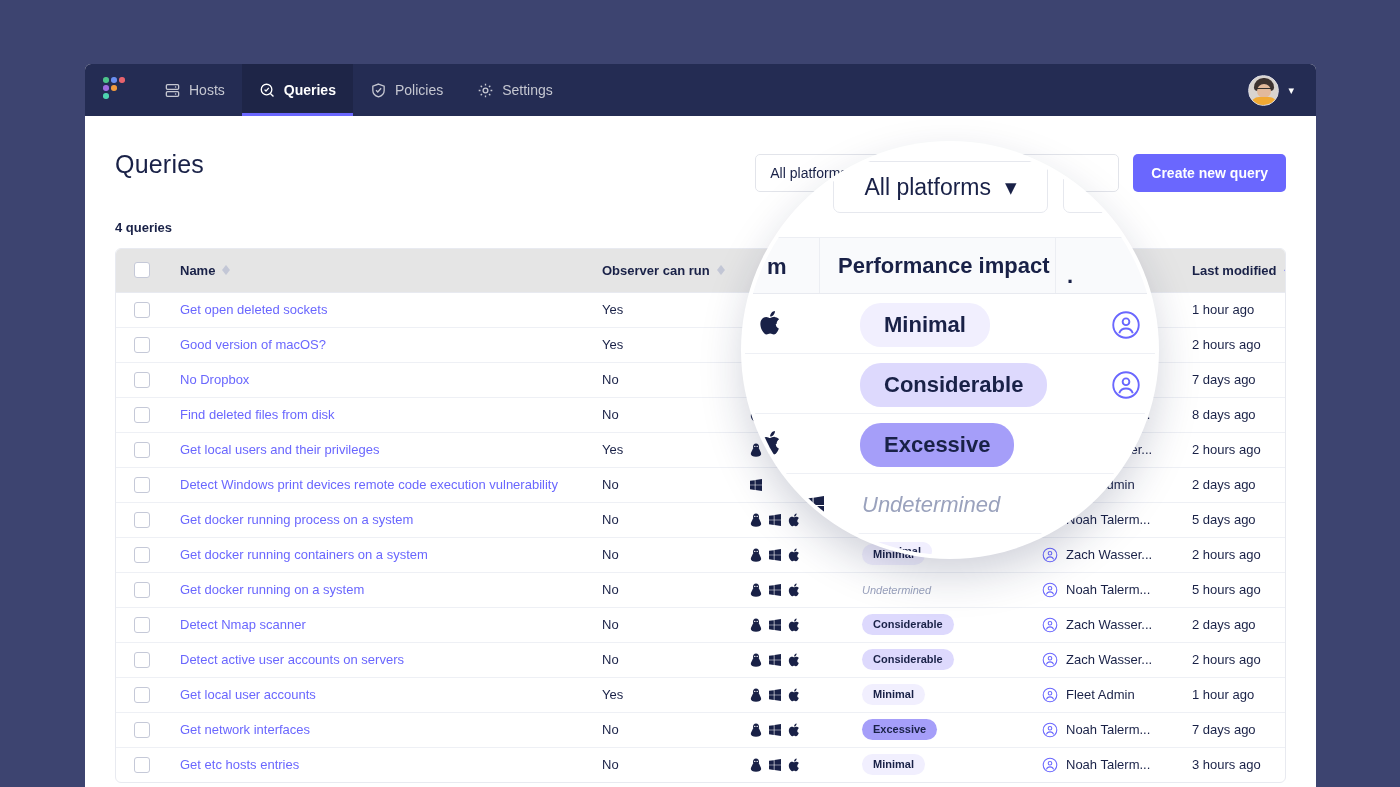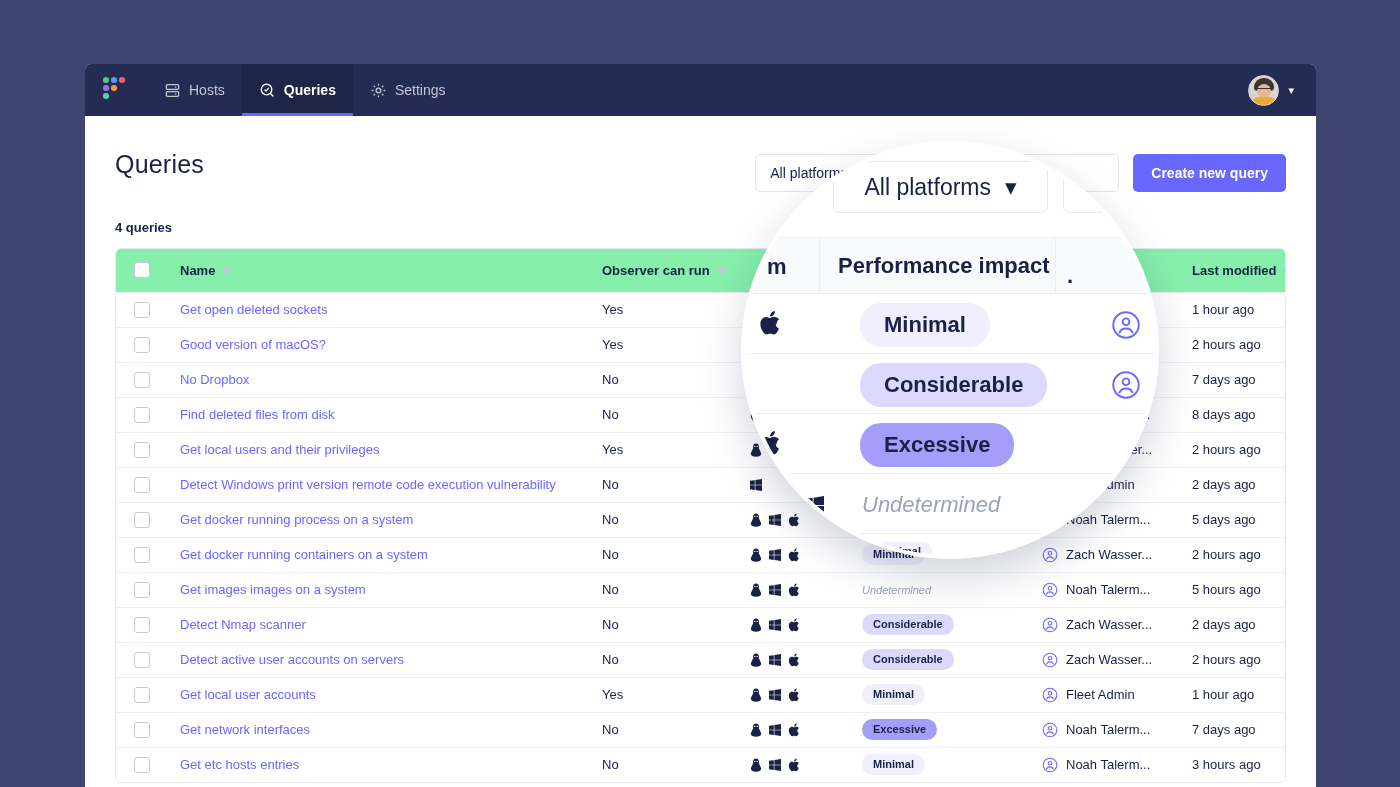--- a/index.html
+++ b/index.html
@@ -75,21 +75,21 @@
   }
   .count-row { font-size: 13px; font-weight: bold; color: #192147; margin-top: 28px; }
 
   
   .table-wrap {
     margin-top: 13px; border: 1px solid #e8eaf0; border-radius: 6px;
     overflow: hidden; background: #fff;
   }
   table { width: 100%; border-collapse: collapse; table-layout: fixed; }
   thead th {
-    background: #86efac; height: 43px; text-align: left;
+    background: #e5e5e5; height: 43px; text-align: left;
     font-size: 13px; font-weight: bold; color: #192147;
     border-bottom: 1px solid #e8eaf0; padding: 0 8px; white-space: nowrap;
   }
   thead th .hlabel { display: inline-flex; align-items: center; gap: 7px; }
   tbody td {
     height: 35px; font-size: 13px; color: #192147;
     border-bottom: 1px solid #eef0f5; padding: 0 8px; white-space: nowrap;
   }
   tbody tr:last-child td { border-bottom: 0; }
   .c-check { width: 48px; padding-left: 18px !important; }
@@ -214,20 +214,29 @@
                 <circle cx="8" cy="8" r="5.6"></circle>
                 <path d="M5.9 8.1 7.4 9.6 10.4 6.2"></path>
                 <line x1="12.1" y1="12.1" x2="15.3" y2="15.3"></line>
               </svg>
             </span>
             <span>Queries</span>
           </div>
           <div class="nav-item">
             <span>
               <svg width="17" height="17" viewBox="0 0 18 18" fill="none" stroke="currentColor" stroke-width="1.4">
+                <path d="M9 2.2 15 4.4v4.5c0 3.4-2.6 5.7-6 6.9-3.4-1.2-6-3.5-6-6.9V4.4z"></path>
+                <path d="M6.4 8.8 8.2 10.6 11.8 6.6"></path>
+              </svg>
+            </span>
+            <span>Policies</span>
+          </div>
+          <div class="nav-item">
+            <span>
+              <svg width="17" height="17" viewBox="0 0 18 18" fill="none" stroke="currentColor" stroke-width="1.4">
                 <circle cx="9" cy="9" r="2.5"></circle>
                 <path d="M9 1.8v1.9M9 14.3v1.9M1.8 9h1.9M14.3 9h1.9M3.9 3.9l1.4 1.4M12.7 12.7l1.4 1.4M14.1 3.9l-1.4 1.4M5.3 12.7 3.9 14.1"></path>
               </svg>
             </span>
             <span>Settings</span>
           </div>
         </div>
       <div class="nav-spacer"></div>
       <div class="user-area">
         <div class="avatar">
@@ -484,21 +493,21 @@
                     </span>
                     <span>Zach Wasser...</span>
                   </span>
                 </td>
                 <td class="c-mod">2 hours ago</td>
               </tr>
               <tr>
                 <td class="c-check">
                   <span class="chk"></span>
                 </td>
-                <td class="c-name"><span class="qname">Detect Windows print version remote code execution vulnerability</span></td>
+                <td class="c-name"><span class="qname">Detect Windows print devices remote code execution vulnerability</span></td>
                 <td class="c-obs">No</td>
                 <td class="c-plat">
                   <span class="plat-icons">
                     <span>
                       <svg width="12" height="12" viewBox="0 0 16 16">
                         <path d="M0 2.4 6.4 1.5v6.1H0zM7.2 1.4 16 0v7.5H7.2zM0 8.4h6.4v6.1L0 13.6zM7.2 8.4H16V16l-8.8-1.4z"></path>
                       </svg>
                     </span>
                   </span>
                 </td>
@@ -600,21 +609,21 @@
                     </span>
                     <span>Zach Wasser...</span>
                   </span>
                 </td>
                 <td class="c-mod">2 hours ago</td>
               </tr>
               <tr>
                 <td class="c-check">
                   <span class="chk"></span>
                 </td>
-                <td class="c-name"><span class="qname">Get images images on a system</span></td>
+                <td class="c-name"><span class="qname">Get docker running on a system</span></td>
                 <td class="c-obs">No</td>
                 <td class="c-plat">
                   <span class="plat-icons">
                     <span>
                       <svg width="12" height="14" viewBox="0 0 12 14">
                         <ellipse cx="6" cy="4" rx="3" ry="3.6"></ellipse>
                         <path d="M3 5.5c-.8 2-2.2 4-2.2 5.6C.8 12.7 3 13.8 6 13.8s5.2-1.1 5.2-2.7c0-1.6-1.4-3.6-2.2-5.6z"></path>
                         <circle cx="4.8" cy="3.4" r=".7" fill="#fff"></circle>
                         <circle cx="7.2" cy="3.4" r=".7" fill="#fff"></circle>
                       </svg>

